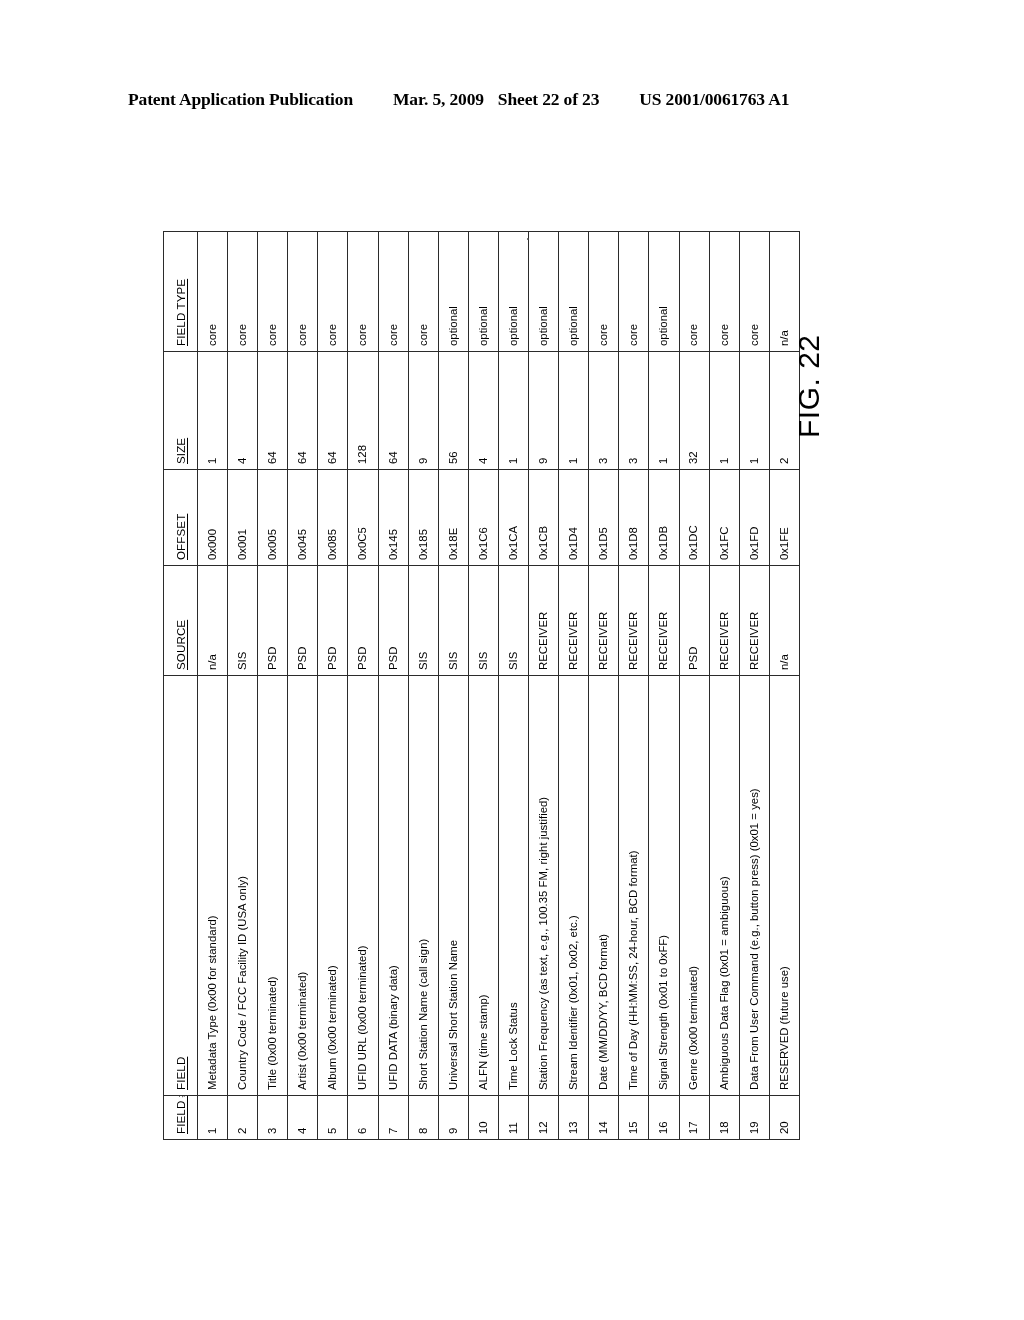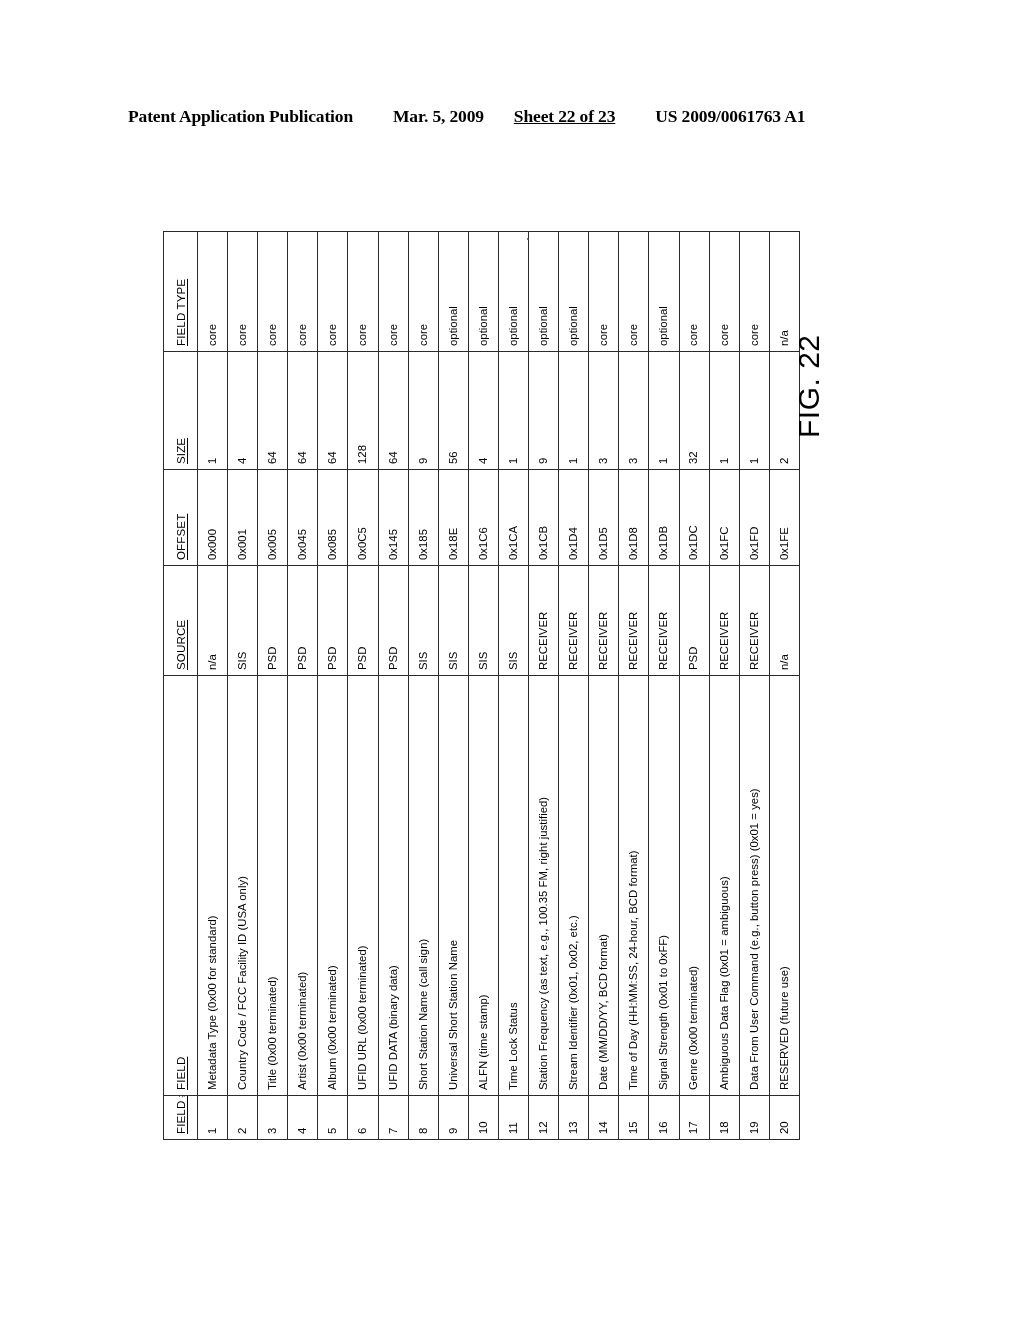--- a/index.html
+++ b/index.html
@@ -12,35 +12,35 @@
     height: 1320px;
     position: relative;
     font-family: "Liberation Sans", sans-serif;
     color: #000;
     overflow: hidden;
   }
 
   
   #patent-header {
     position: absolute;
-    top: 103px;
+    top: 86px;
     left: 128px;
     width: 768px;
     height: 26px;
     display: flex;
     align-items: center;
     font-family: "Liberation Serif", serif;
     font-weight: bold;
     font-size: 17.5px;
     letter-spacing: -0.15px;
     white-space: nowrap;
   }
   #patent-header .hdr-pub    { }
   #patent-header .hdr-date   { margin-left: 40px; text-align: right; }
-  #patent-header .hdr-sheet  { margin-left: 30px; text-decoration: underline; }
+  #patent-header .hdr-sheet  { margin-left: 14px; }
   #patent-header .hdr-number { margin-left: 40px; }
 
   
   #figure-stage {
     position: absolute;
     left: 163px;
     top: 232px;
     width: 637px;   
     height: 908px;  
   }
@@ -131,21 +131,21 @@
     justify-content: flex-start;
   }
 </style>
 </head>
 <body>
 
 <div id="patent-header">
   <span class="hdr-pub">Patent Application Publication</span>
   <span class="hdr-date">Mar. 5, 2009</span>
   <span class="hdr-sheet">Sheet 22 of 23</span>
-  <span class="hdr-number">US 2009/0061763 A1</span>
+  <span class="hdr-number">US 2001/0061763 A1</span>
 </div>
 
 <div id="figure-stage">
   <div id="table-rotator">
     <table class="fig-table">
       <colgroup>
         <col class="c-num">
           <col class="c-field">
           <col class="c-src">
         <col class="c-off">

